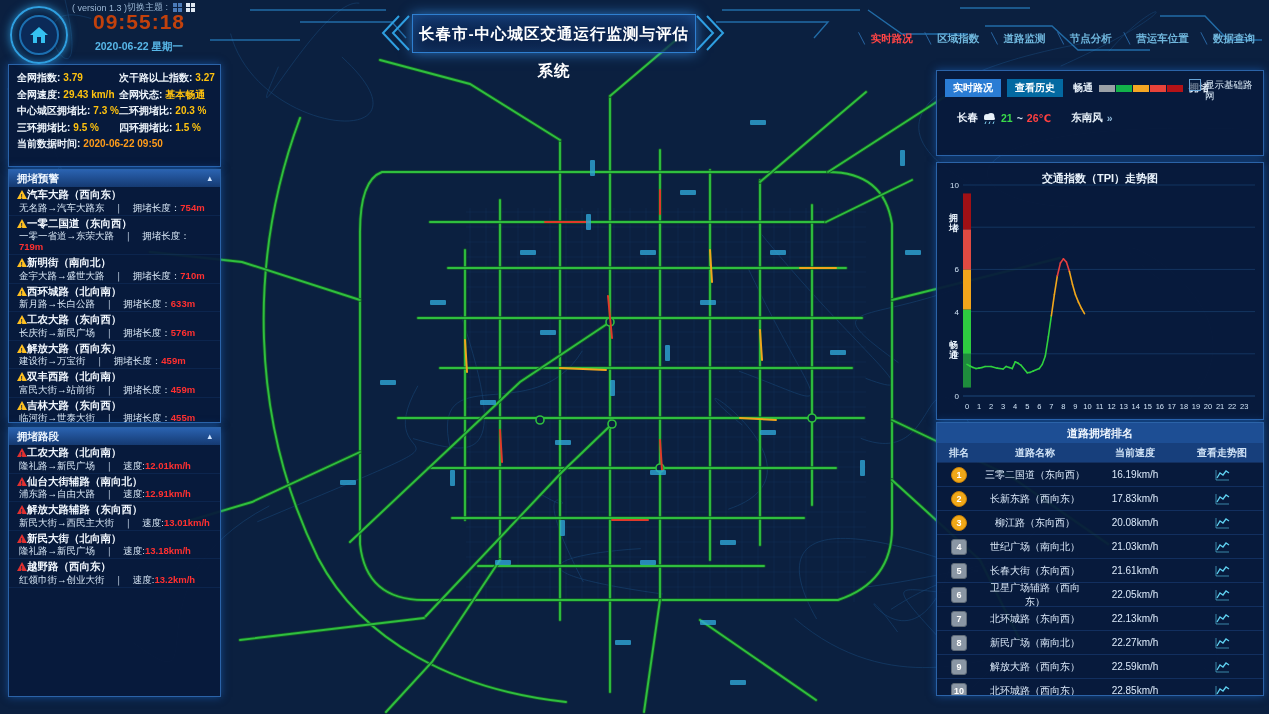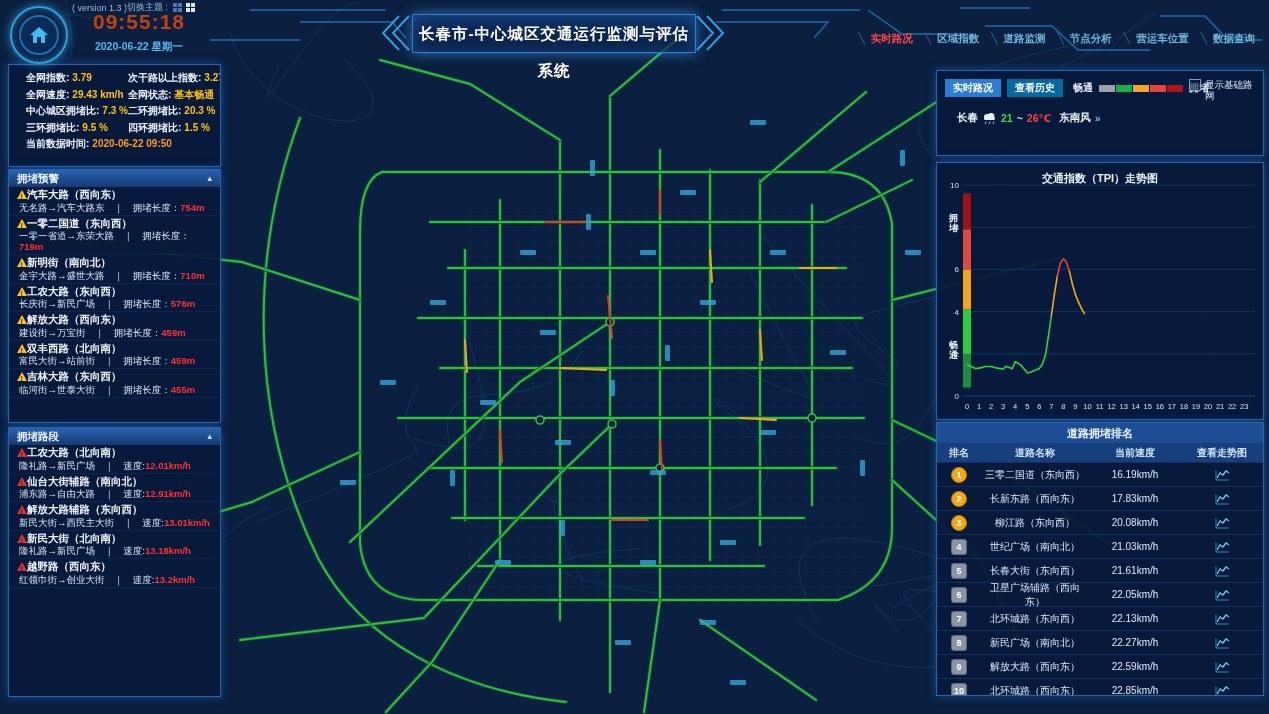--- a/index.html
+++ b/index.html
@@ -33,21 +33,21 @@
   .top-nav .nav-item.active{color:#ff4545}
 
   
   .panel{position:absolute;background:rgba(7,26,60,.94);border:1px solid #2b63a8;
     box-shadow:0 0 8px rgba(30,110,210,.55);z-index:2;overflow:hidden}
   .panel-h{height:17px;line-height:17px;background:linear-gradient(180deg,#2a62b0,#153a72);
     color:#eef6ff;font-size:10.5px;font-weight:bold;padding:0 8px;display:flex;justify-content:space-between;align-items:center}
   .panel-h .collapse{color:#cfe4ff;font-size:9px;cursor:pointer}
 
   
-  #stats-grid{display:grid;grid-template-columns:102px 101px;padding:7px 4px 2px 17px;row-gap:5px}
+  #stats-grid{display:grid;grid-template-columns:102px 101px;padding:7px 4px 2px 8px;row-gap:5px}
   .stat-cell{font-size:10px;font-weight:bold;line-height:11.5px}
   .stat-cell .lb{color:#eef5fc}
   .stat-cell .vl{color:#ffc20e;margin-left:3px}
   .stat-cell.wide{grid-column:1 / span 2}
   .stat-cell.wide .vl{color:#ff9c1a}
 
   
   .witem{padding:2px 8px 2px;border-bottom:1px solid rgba(40,90,160,.18);cursor:pointer}
   .w1{font-size:10.5px;font-weight:bold;line-height:11.5px;color:#f2f8ff;display:flex;align-items:center;gap:0}
   .w2{font-size:9.5px;line-height:11px;color:#d7e6f5;margin-top:1px;padding-left:2px}
@@ -66,21 +66,21 @@
   .swatches{display:flex;gap:1px}
   .swatches i{width:16px;height:7px;display:block}
   .basenet{position:absolute;right:8px;top:8px;display:flex;gap:4px;width:66px}
   .basenet .cb{width:10px;height:10px;border:1px solid #6aa6d8;background:rgba(10,30,60,.6);flex:0 0 auto;cursor:pointer}
   .basenet .cb-label{font-size:9.5px;line-height:11px;color:#dcebf8}
   .weather{display:flex;align-items:center;gap:4px;padding:14px 0 0 20px;font-size:10.5px;font-weight:bold}
   .weather .city{color:#f0f7ff}
   .weather .lo{color:#3adb4a}
   .weather .tilde{color:#cfe0f0}
   .weather .hi{color:#ff4040}
-  .weather .wind{color:#e8f2fa;margin-left:4px}
+  .weather .wind{color:#e8f2fa;margin-left:16px}
   .weather .more{color:#8fb8d8;cursor:pointer}
 
   
   .chart-title{position:absolute;top:8px;left:0;right:0;text-align:center;font-size:11px;font-weight:bold;color:#e9f3fc}
 
   
   .tbl-title{height:20px;line-height:20px;text-align:center;background:#1d4e94;font-size:11px;font-weight:bold;color:#f0f7ff}
   .tbl-head{height:19px;display:flex;align-items:center;background:#173f7c;font-size:10px;font-weight:bold;color:#cfe2f6}
   .trow{height:23px;display:flex;align-items:center;border-top:1px solid rgba(40,90,160,.35);font-size:10px;color:#dceafa;cursor:pointer}
   .c-rank{width:44px;display:flex;justify-content:center}
@@ -381,20 +381,27 @@
       <div class="witem">
         <div class="w1">
           <span class="tri"></span>
           <span>新明街（南向北）</span>
         </div>
         <div class="w2"><span>金宇大路→盛世大路　｜　拥堵长度：</span><span class="red">710m</span></div>
       </div>
       <div class="witem">
         <div class="w1">
           <span class="tri"></span>
+          <span>西环城路（北向南）</span>
+        </div>
+        <div class="w2"><span>新月路→长白公路　｜　拥堵长度：</span><span class="red">633m</span></div>
+      </div>
+      <div class="witem">
+        <div class="w1">
+          <span class="tri"></span>
           <span>工农大路（东向西）</span>
         </div>
         <div class="w2"><span>长庆街→新民广场　｜　拥堵长度：</span><span class="red">576m</span></div>
       </div>
       <div class="witem">
         <div class="w1">
           <span class="tri"></span>
           <span>解放大路（西向东）</span>
         </div>
         <div class="w2"><span>建设街→万宝街　｜　拥堵长度：</span><span class="red">459m</span></div>

